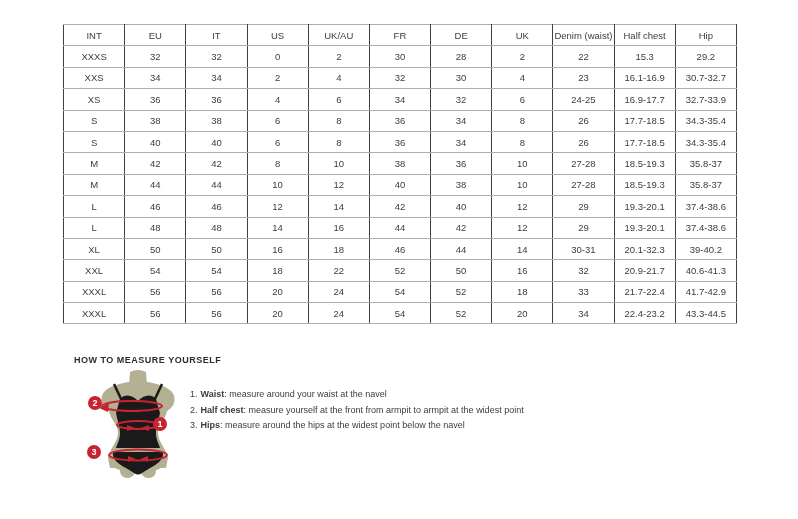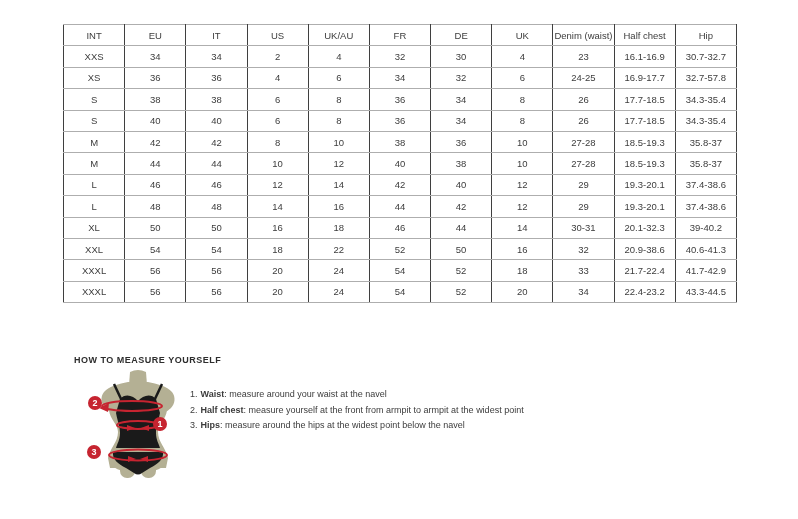--- a/index.html
+++ b/index.html
@@ -48,20 +48,33 @@
             <th>FR</th>
             <th>DE</th>
             <th>UK</th>
             <th>Denim (waist)</th>
             <th>Half chest</th>
             <th>Hip</th>
           </tr>
       </thead>
       <tbody id="table-body">
           <tr>
+            <td>XXXS</td>
+            <td>32</td>
+            <td>32</td>
+            <td>0</td>
+            <td>2</td>
+            <td>30</td>
+            <td>28</td>
+            <td>2</td>
+            <td>22</td>
+            <td>15.3</td>
+            <td>29.2</td>
+          </tr>
+          <tr>
             <td>XXS</td>
             <td>34</td>
             <td>34</td>
             <td>2</td>
             <td>4</td>
             <td>32</td>
             <td>30</td>
             <td>4</td>
             <td>23</td>
             <td>16.1-16.9</td>
@@ -71,21 +84,21 @@
             <td>XS</td>
             <td>36</td>
             <td>36</td>
             <td>4</td>
             <td>6</td>
             <td>34</td>
             <td>32</td>
             <td>6</td>
             <td>24-25</td>
             <td>16.9-17.7</td>
-            <td>32.7-57.8</td>
+            <td>32.7-33.9</td>
           </tr>
           <tr>
             <td>S</td>
             <td>38</td>
             <td>38</td>
             <td>6</td>
             <td>8</td>
             <td>36</td>
             <td>34</td>
             <td>8</td>
@@ -174,21 +187,21 @@
           <tr>
             <td>XXL</td>
             <td>54</td>
             <td>54</td>
             <td>18</td>
             <td>22</td>
             <td>52</td>
             <td>50</td>
             <td>16</td>
             <td>32</td>
-            <td>20.9-38.6</td>
+            <td>20.9-21.7</td>
             <td>40.6-41.3</td>
           </tr>
           <tr>
             <td>XXXL</td>
             <td>56</td>
             <td>56</td>
             <td>20</td>
             <td>24</td>
             <td>54</td>
             <td>52</td>

